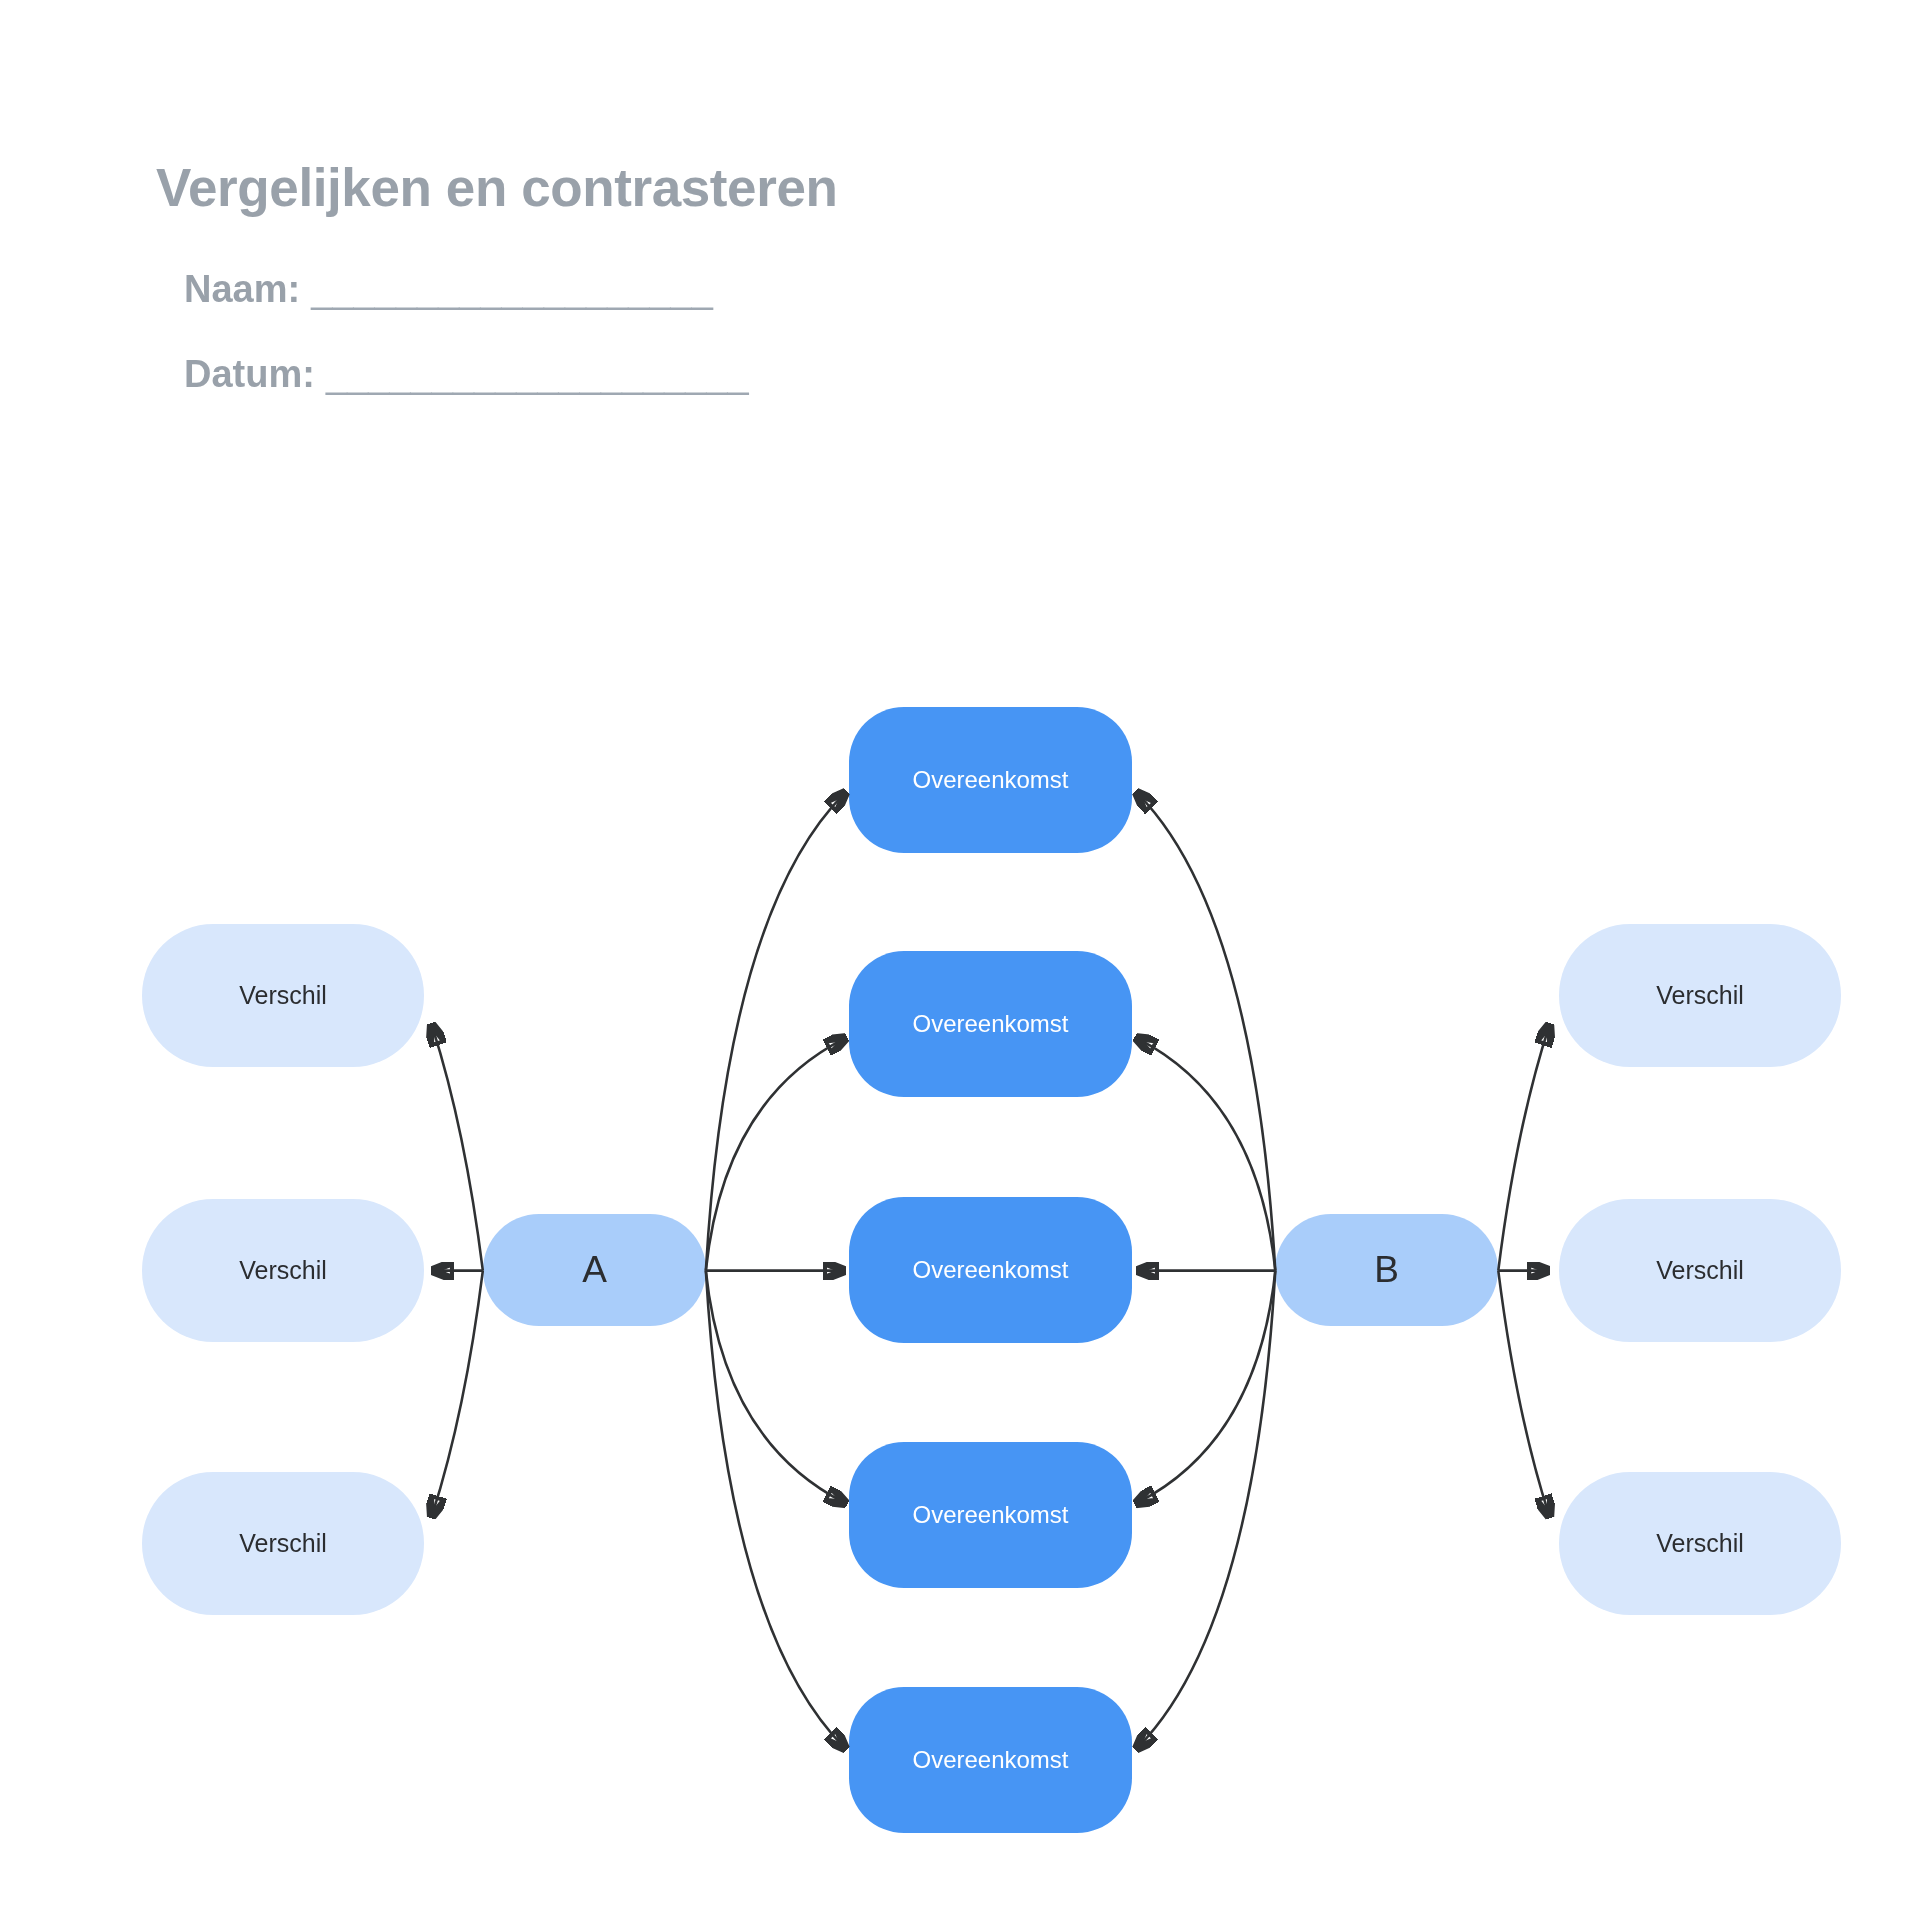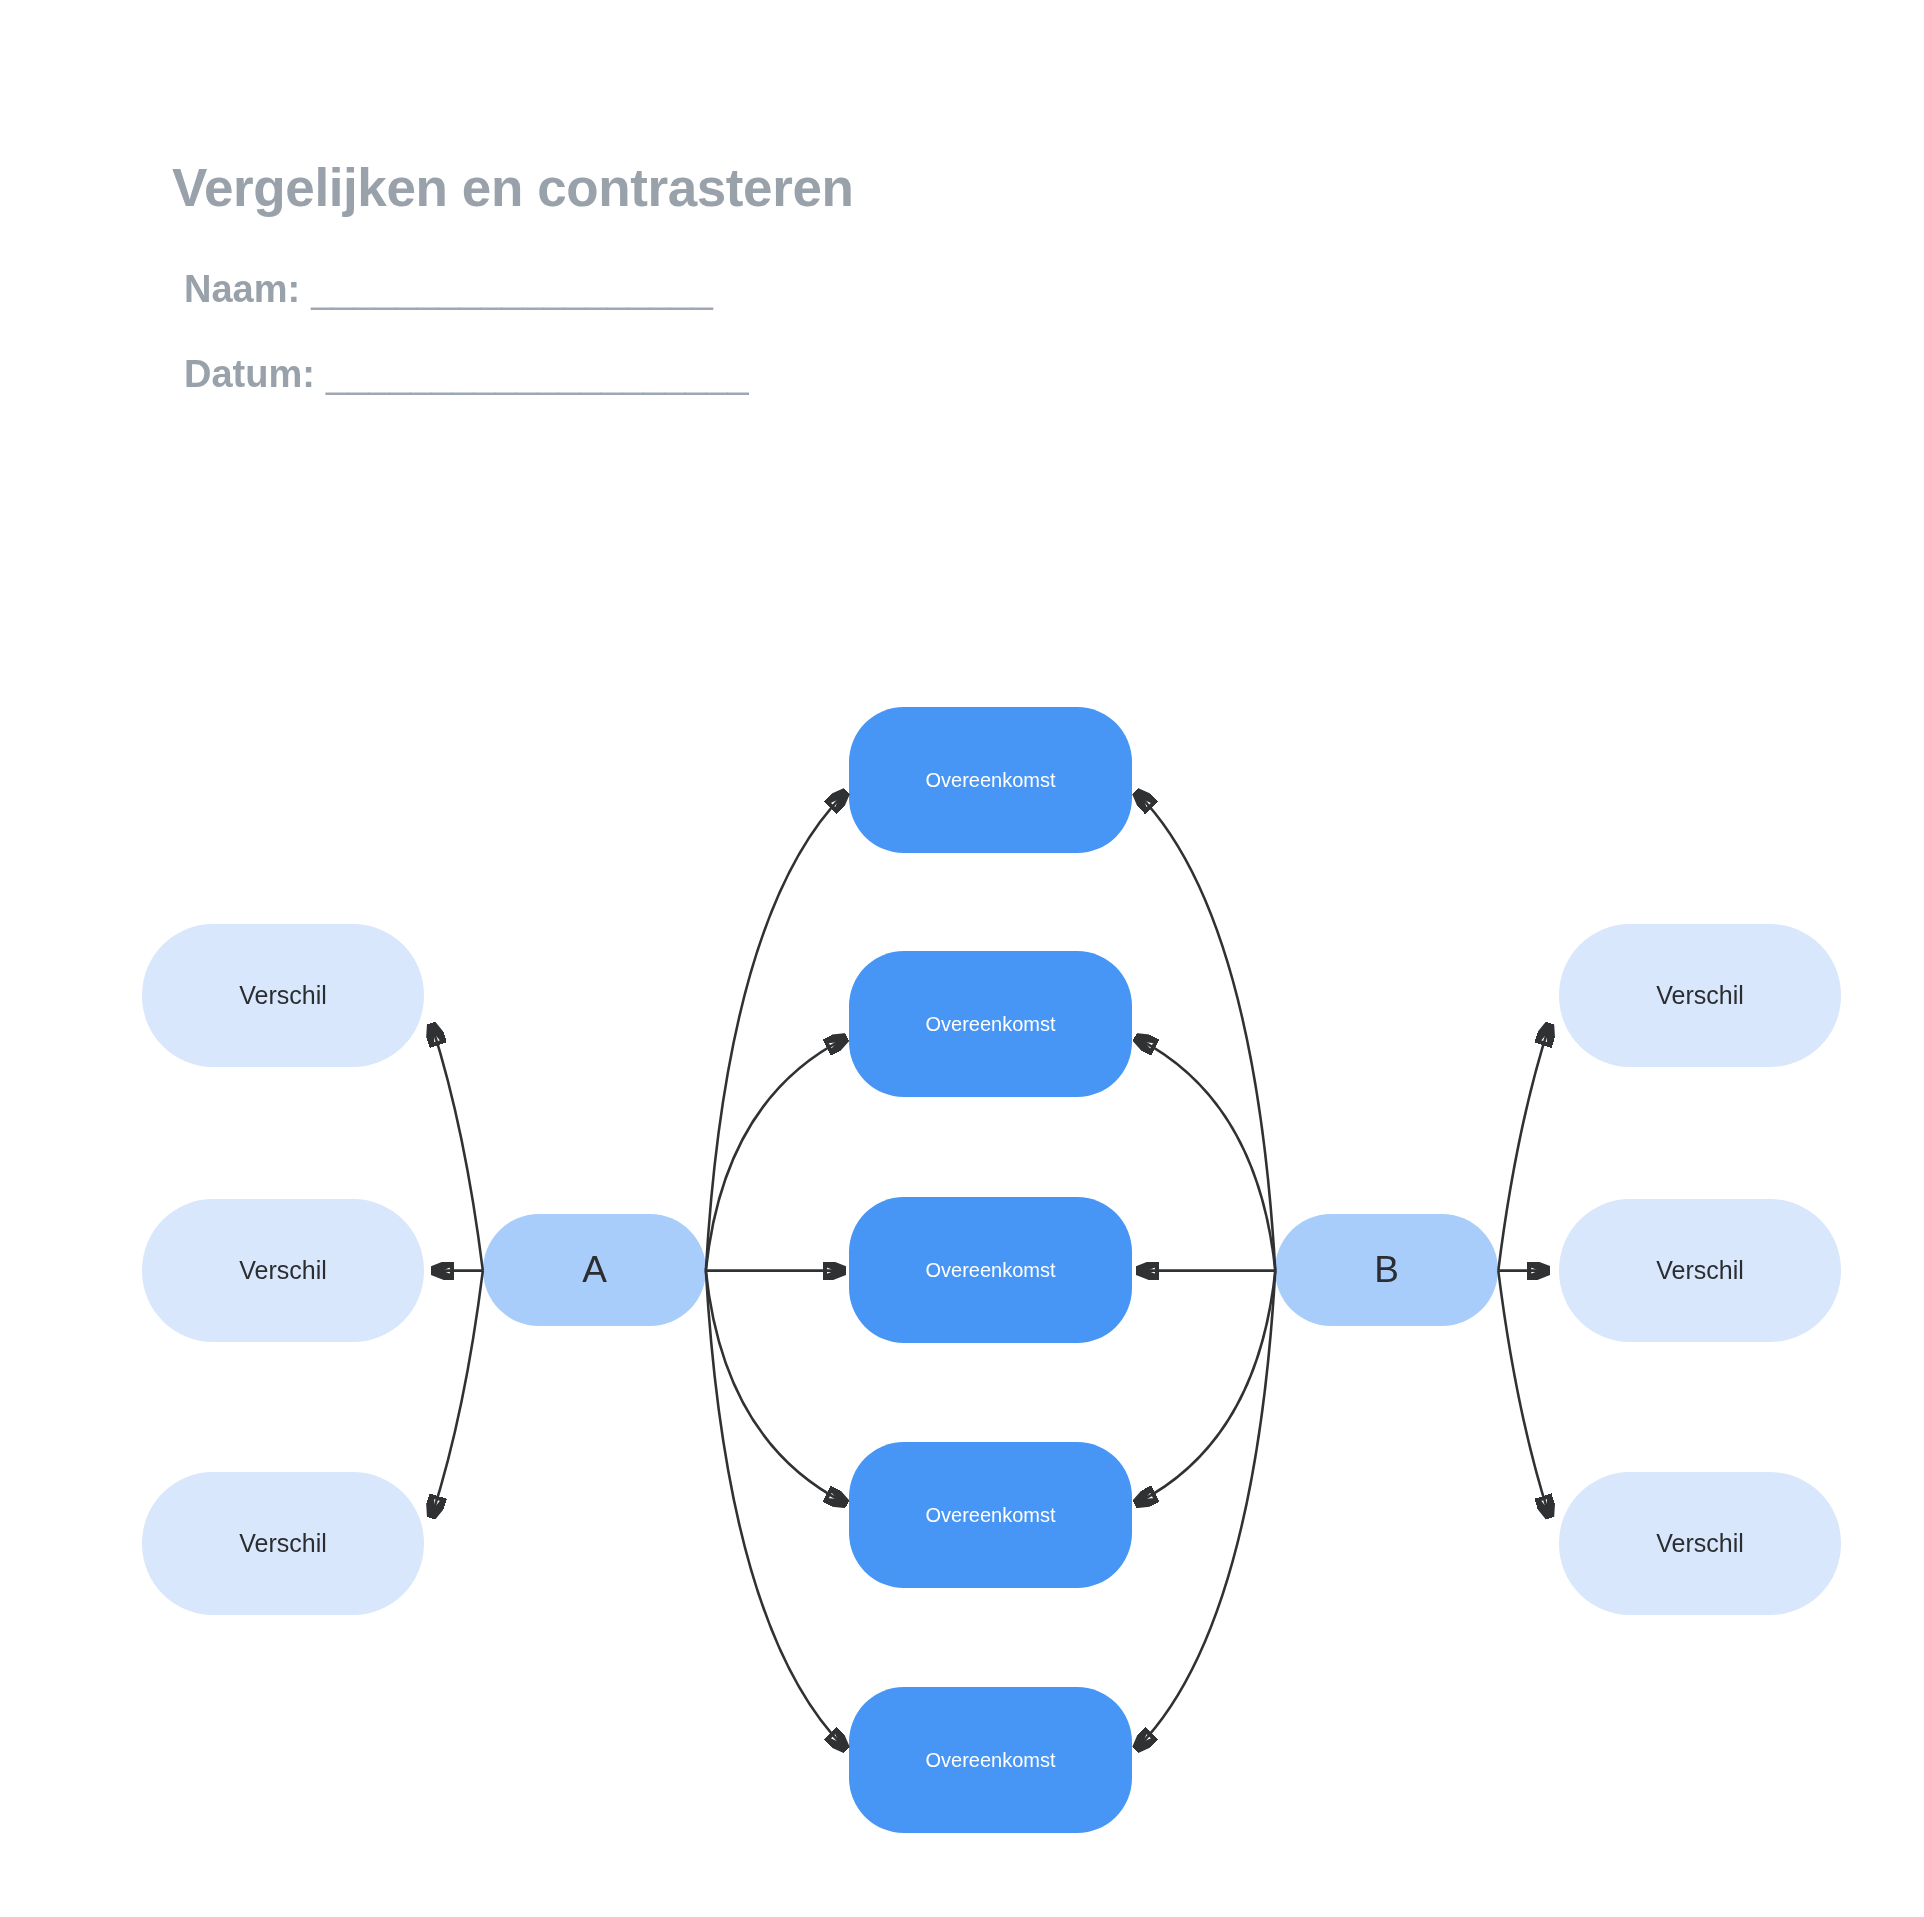--- a/index.html
+++ b/index.html
@@ -13,21 +13,21 @@
     --similarity-fill: #4795F4;
     --ab-fill: #A9CDFA;
     --difference-fill: #D8E7FC;
     --connector: #2F3133;
     --heading-text: #99A1AA;
     --node-text: #2B2D30;
     --similarity-text: #FFFFFF;
   }
   .title {
     position: absolute;
-    left: 172px;
+    left: 156px;
     top: 157px;
     font-size: 53px;
     font-weight: 700;
     letter-spacing: -0.4px;
     color: var(--heading-text);
     white-space: nowrap;
   }
   .field-row {
     position: absolute;
     left: 184px;
@@ -52,21 +52,21 @@
     text-align: center;
     box-sizing: border-box;
   }
   .node.sim {
     left: 849px;
     width: 283px;
     height: 146px;
     border-radius: 55px;
     background: var(--similarity-fill);
     color: var(--similarity-text);
-    font-size: 20px;
+    font-size: 24px;
   }
   .node.ab {
     width: 223px;
     height: 112px;
     border-radius: 56px;
     background: var(--ab-fill);
     color: var(--node-text);
     font-size: 37px;
   }
   .node.diff {

